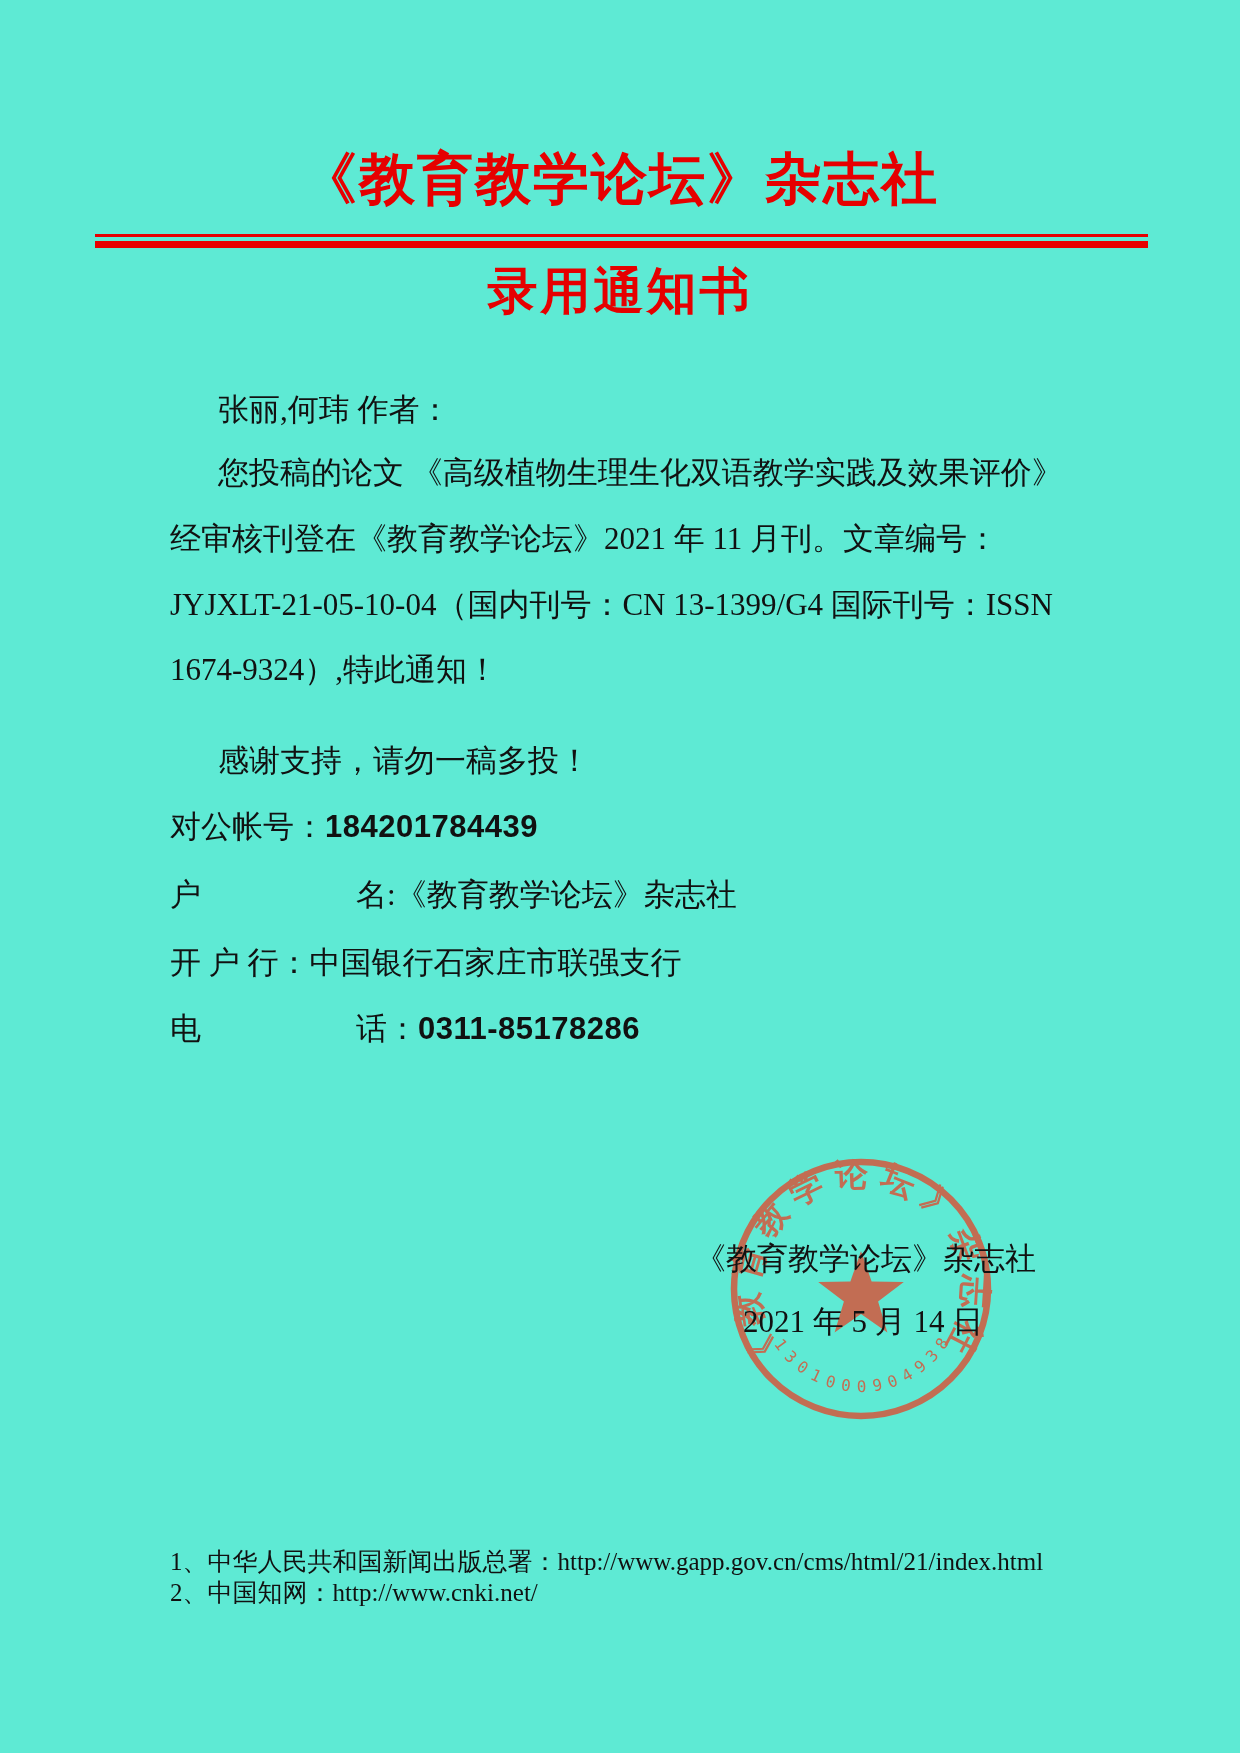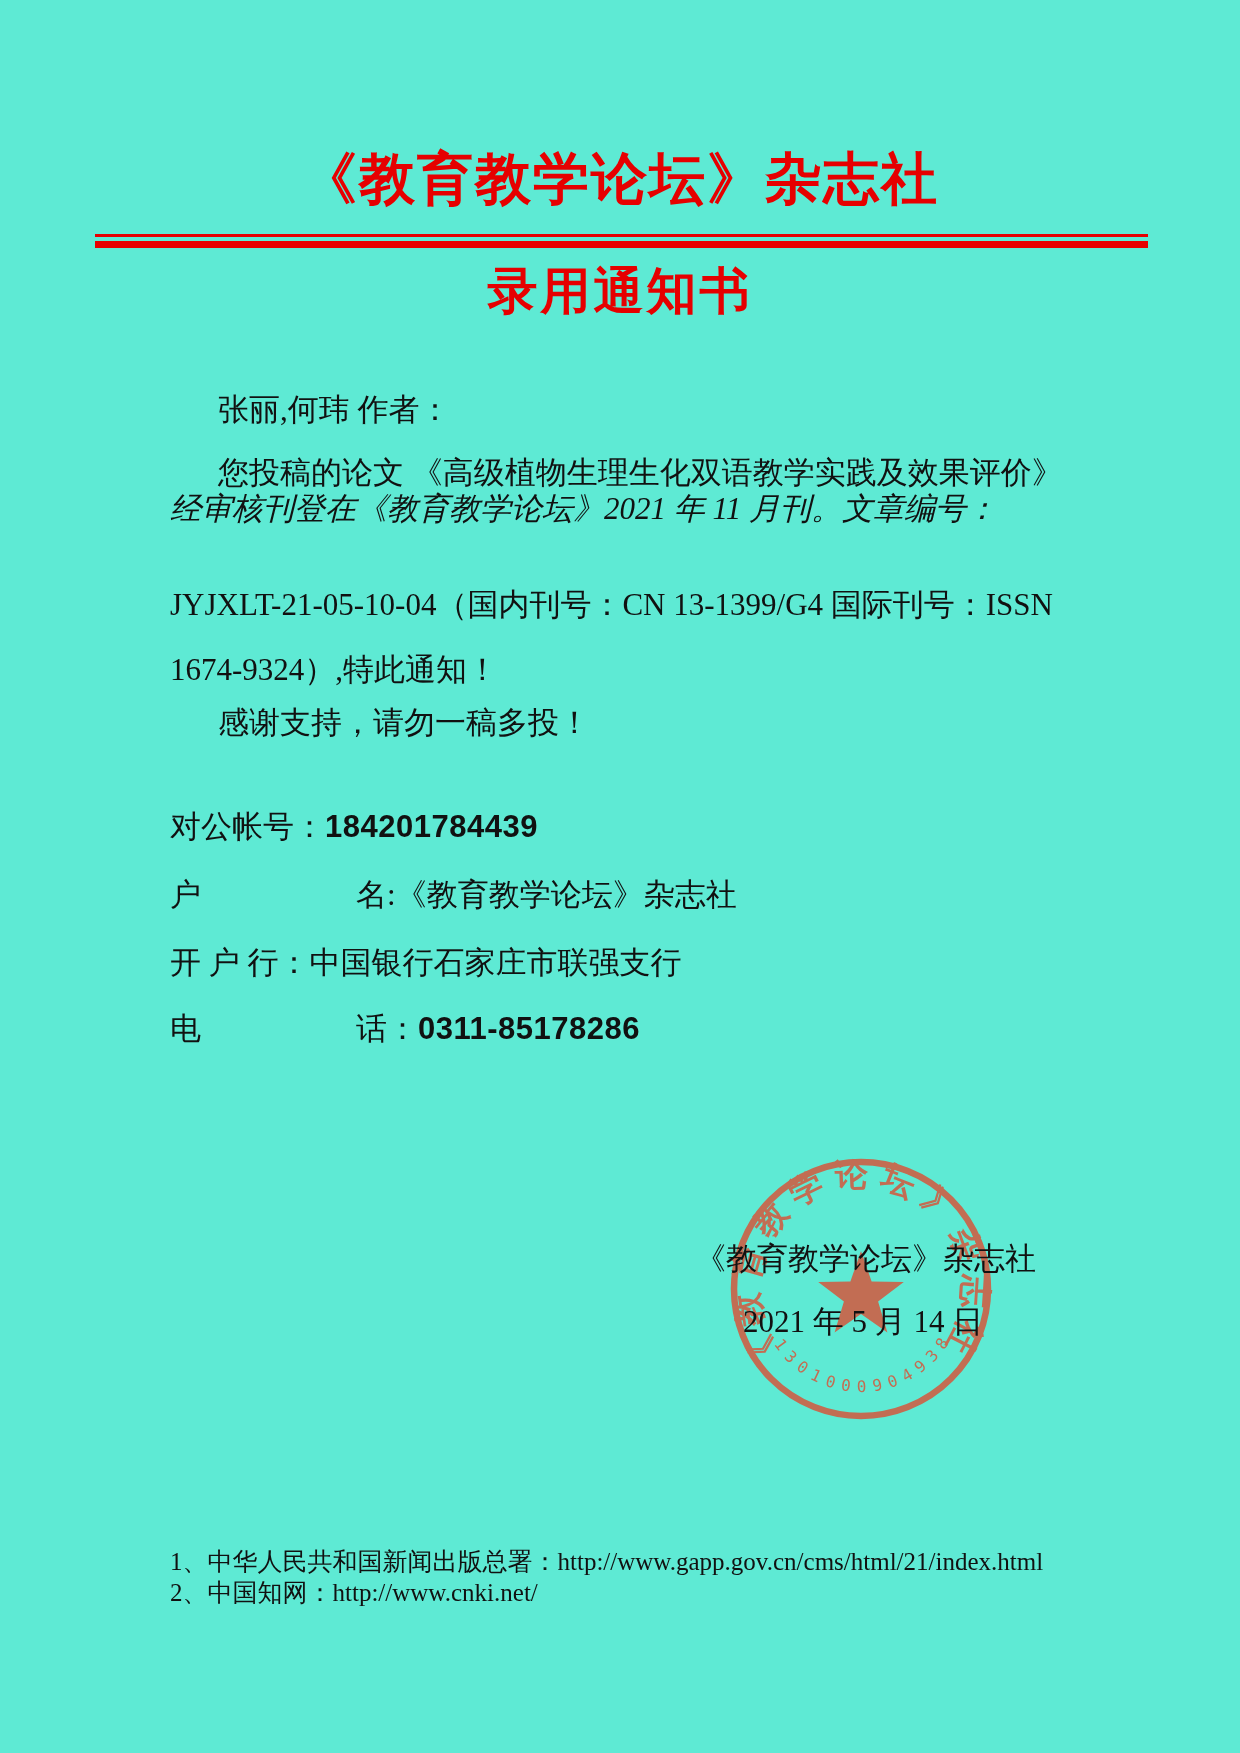--- a/index.html
+++ b/index.html
@@ -63,24 +63,24 @@
 
 <div class="page">
 
   <div class="page-title">《教育教学论坛》杂志社</div>
   <div class="rule rule-thin"></div>
   <div class="rule rule-thick"></div>
   <div class="notice-title">录用通知书</div>
 
   <div class="body-line indent" style="top:393px;">张丽,何玮 作者：</div>
   <div class="body-line indent" style="top:456px;">您投稿的论文 《高级植物生理生化双语教学实践及效果评价》</div>
-  <div class="body-line" style="top:492px;font-style:italic;">经审核刊登在《教育教学论坛》2021 年 11 月刊。文章编号：</div>
+  <div class="body-line" style="top:522px;">经审核刊登在《教育教学论坛》2021 年 11 月刊。文章编号：</div>
   <div class="body-line" style="top:588px;">JYJXLT-21-05-10-04（国内刊号：CN 13-1399/G4 国际刊号：ISSN</div>
   <div class="body-line" style="top:653px;">1674-9324）,特此通知！</div>
-  <div class="body-line indent" style="top:706px;">感谢支持，请勿一稿多投！</div>
+  <div class="body-line indent" style="top:744px;">感谢支持，请勿一稿多投！</div>
 
   <div class="body-line" style="top:810px;"><span>对公帐号：</span><span class="num">184201784439</span></div>
 
   <div class="body-line" style="top:878px;"><span>户　　　　　名:</span><span>《教育教学论坛》杂志社</span></div>
 
   <div class="body-line" style="top:946px;"><span>开 户 行：</span><span>中国银行石家庄市联强支行</span></div>
 
   <div class="body-line" style="top:1012px;"><span>电　　　　　话：</span><span class="num">0311-85178286</span></div>
 
   <svg class="stamp" viewBox="0 0 286 286" xmlns="http://www.w3.org/2000/svg">

